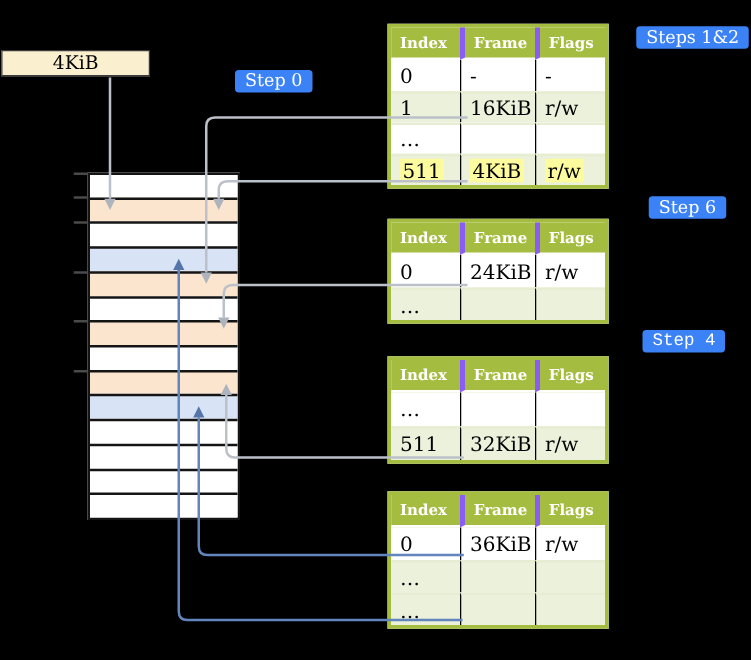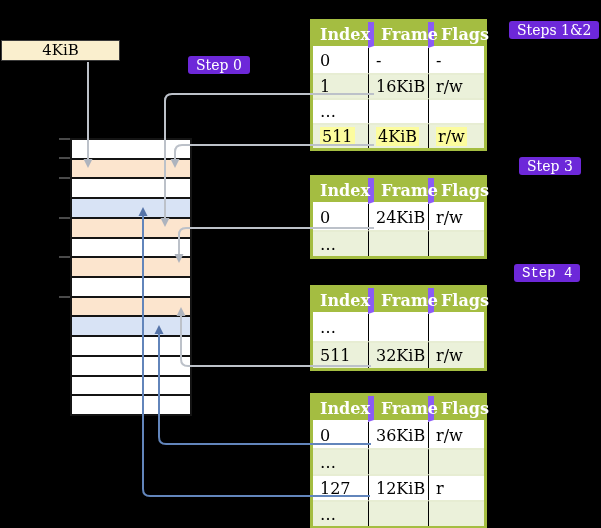--- a/index.html
+++ b/index.html
@@ -11,21 +11,21 @@
 
   
   .legend {
     position:absolute; left:1px; top:40px; width:119px; height:21px;
     background:#FAEFCE; border:1px solid #3a3a3a; color:#000;
     font-size:15px; text-align:center; line-height:19px;
   }
 
   
   .badge {
-    position:absolute; background:#6d28d9; color:#fff; font-size:14px;
+    position:absolute; background:#3b82f6; color:#fff; font-size:14px;
     line-height:18px; height:18px; padding:0 8px; border-radius:3px;
     white-space:nowrap;
   }
   #badge-step0  { left:188px; top:56px;  }
   #badge-steps12{ left:509px; top:21px;  }
   #badge-step3  { left:519px; top:157px; }
   #badge-step4  { left:514px; top:264px;font-family:Liberation Mono, monospace; }
 
   
   .memcol {
@@ -39,23 +39,23 @@
   .mrow[data-color="blue"]  { background:#D8E3F5; }
 
   
   .ptable {
     position:absolute; left:310px; border:3px solid #A4BD41; background:#fff;
     border-collapse:separate; border-spacing:0; table-layout:fixed; width:171px;
     font-size:16px; color:#000;
   }
   .ptable th {
     background:#A4BD41; color:#fff; font-weight:bold; text-align:left;
-    padding:0 0 0 7px; height:26px; border-bottom:2px solid #fff; font-size:16px;
-  }
-  .ptable th + th { border-left:6px solid #8b5cf6;text-align:right; }
+    padding:0 0 0 7px; height:26px; border-bottom:2px solid #fff; font-size:12px;
+  }
+  .ptable th + th { border-left:4px solid #8b5cf6; }
   .ptable td { padding:0 0 0 7px; border-top:2px solid #E7EDD3; background:#fff; }
   .ptable td + td { border-left:1px solid #000; }
   .ptable tbody tr:first-child td { border-top:none; }
   .ptable tr[data-shade="true"] td { background:#EBF1DA; }
   .t1 { top:19px;  } .t1 td { height:25px; }
   .t2 { top:175px; } .t2 td { height:26px; }
   .t3 { top:285px; } .t3 td { height:27px; }
   .t4 { top:393px; } .t4 td { height:26px; }
   .cell span[data-hl="true"] { background:#FCFC9E; padding:0 2px; }
 
@@ -64,21 +64,21 @@
 </style>
 </head>
 <body>
 
 <div id="stage">
 
   <div class="legend">4KiB</div>
 
   <div class="badge" id="badge-step0">Step 0</div>
   <div class="badge" id="badge-steps12">Steps 1&amp;2</div>
-  <div class="badge" id="badge-step3">Step 3</div>
+  <div class="badge" id="badge-step3">Step 6</div>
   <div class="badge" id="badge-step4">Step 4</div>
 
   <div class="memcol">
     <div class="mrow" data-color="white"></div>
     <div class="mrow" data-color="peach"></div>
     <div class="mrow" data-color="white"></div>
     <div class="mrow" data-color="blue"></div>
     <div class="mrow" data-color="peach"></div>
     <div class="mrow" data-color="white"></div>
     <div class="mrow" data-color="peach"></div>
@@ -198,25 +198,20 @@
     <tbody>
       <tr data-shade="false">
         <td class="cell"><span>0</span></td>
         <td class="cell"><span>36KiB</span></td>
         <td class="cell"><span>r/w</span></td>
       </tr>
       <tr data-shade="true">
         <td class="cell"><span>…</span></td>
         <td class="cell"><span></span></td>
         <td class="cell"><span></span></td>
-      </tr>
-      <tr data-shade="false">
-        <td class="cell"><span>127</span></td>
-        <td class="cell"><span>12KiB</span></td>
-        <td class="cell"><span>r</span></td>
       </tr>
       <tr data-shade="true">
         <td class="cell"><span>…</span></td>
         <td class="cell"><span></span></td>
         <td class="cell"><span></span></td>
       </tr>
     </tbody>
   </table>
 
   <svg class="overlay" width="601" height="528" viewBox="0 0 601 528">

